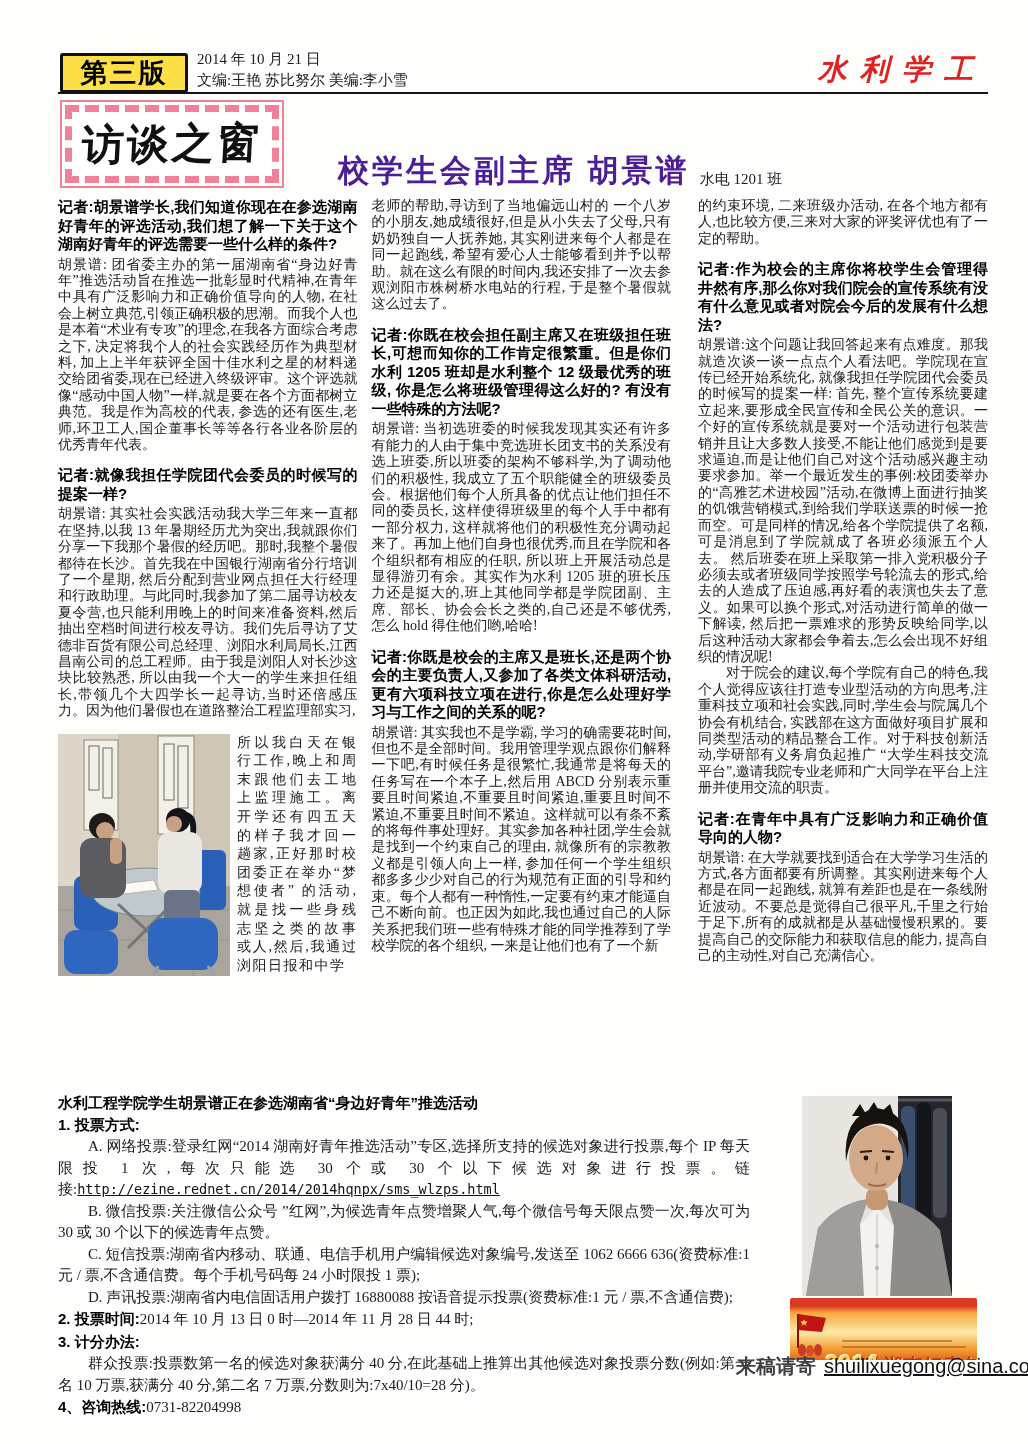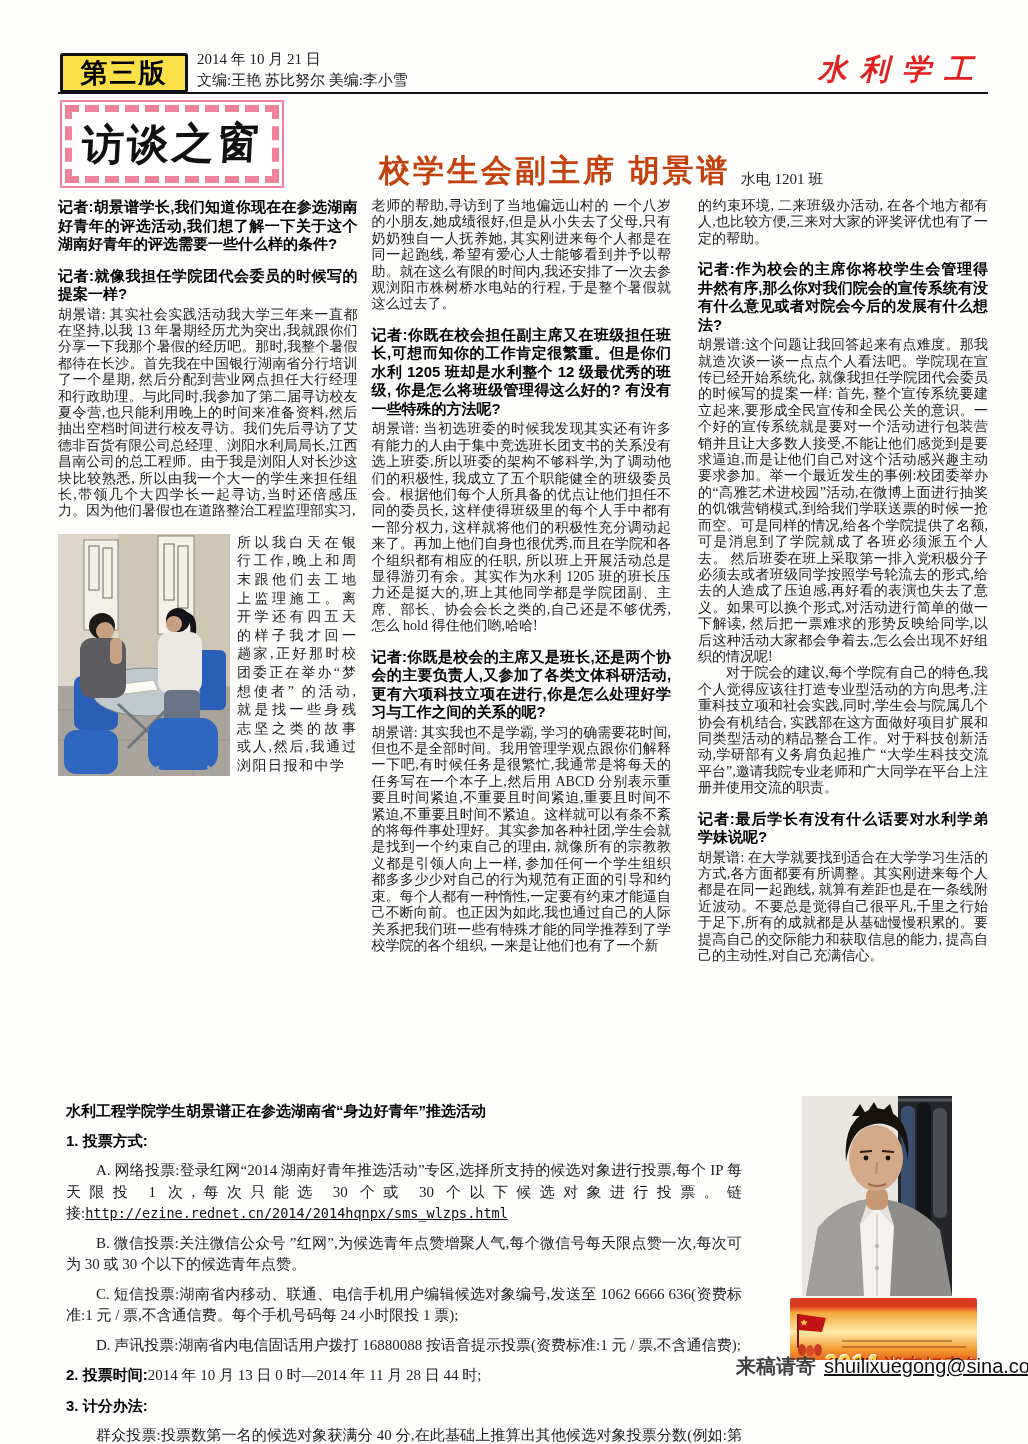--- a/index.html
+++ b/index.html
@@ -37,21 +37,21 @@
   }
   .badge-text{
     font-size:42px; font-weight:bold; letter-spacing:3px; color:#101010;
     transform:skewX(-4deg) rotate(-1deg);
     font-family:"DejaVu Serif","Liberation Serif",serif;
   }
   
   .headline{ position:absolute; left:338px; top:150px; display:flex; align-items:flex-end; gap:10px; }
   .headline-main{
     font-family:"Liberation Sans","DejaVu Sans",sans-serif;
-    font-weight:bold; font-size:31px; letter-spacing:3px; color:#c2410c;margin-left:41px;
+    font-weight:bold; font-size:31px; letter-spacing:3px; color:#4c1d95;
   }
   .headline-sub{ font-size:15px; padding-bottom:3px; }
   
   .article{ position:absolute; left:58px; top:198px; width:930px; display:flex;gap:9px; }
   .col{ text-align:justify; }
   .col1{ width:310px; margin-right:5px; }
   .col2{ width:310px; margin-right:5px; }
   .col3{ width:300px;margin-left:13px; }
   p.q{
     font-family:"Liberation Sans","DejaVu Sans",sans-serif;
@@ -66,21 +66,21 @@
   p.wrap-text{
     font-size:14px; line-height:18.6px; margin:0; text-align:justify;
     letter-spacing:1.5px;
   }
   
   .notice{ position:absolute; left:58px; top:1092px; width:692px; }
   .notice-heading{
     font-family:"Liberation Sans","DejaVu Sans",sans-serif;
     font-weight:bold; font-size:17px; margin:0 0 4px 0; color:#000;
   }
-  .notice p{ font-size:15px; line-height:21.5px; margin:8px; text-align:justify; }
+  .notice p{ font-size:15px; line-height:21.5px; margin:0; text-align:justify; }
   .notice .lbl{
     font-family:"Liberation Sans","DejaVu Sans",sans-serif;
     font-weight:bold; color:#000;
   }
   .notice .ind{ text-indent:2em; }
   .mono-link{
     font-family:"DejaVu Sans Mono","Liberation Mono",monospace;
     font-size:13.5px; color:#111; text-decoration:underline;
   }
   
@@ -138,20 +138,21 @@
 
 <div class="headline">
   <span class="headline-main">校学生会副主席 胡景谱</span>
   <span class="headline-sub">水电 1201 班</span>
 </div>
 
 <div class="article">
 
   <div class="col col1">
     <p class="q first">记者:胡景谱学长,我们知道你现在在参选湖南好青年的评选活动,我们想了解一下关于这个湖南好青年的评选需要一些什么样的条件?</p>
+    <p class="a">胡景谱: 团省委主办的第一届湖南省“身边好青年”推选活动旨在推选一批彰显时代精神,在青年中具有广泛影响力和正确价值导向的人物, 在社会上树立典范,引领正确积极的思潮。而我个人也是本着“术业有专攻”的理念,在我各方面综合考虑之下, 决定将我个人的社会实践经历作为典型材料, 加上上半年获评全国十佳水利之星的材料递交给团省委,现在已经进入终级评审。这个评选就像“感动中国人物”一样,就是要在各个方面都树立典范。我是作为高校的代表, 参选的还有医生,老师,环卫工人,国企董事长等等各行各业各阶层的优秀青年代表。</p>
     <p class="q">记者:就像我担任学院团代会委员的时候写的提案一样?</p>
     <p class="a">胡景谱: 其实社会实践活动我大学三年来一直都在坚持,以我 13 年暑期经历尤为突出,我就跟你们分享一下我那个暑假的经历吧。那时,我整个暑假都待在长沙。首先我在中国银行湖南省分行培训了一个星期, 然后分配到营业网点担任大行经理和行政助理。与此同时,我参加了第二届寻访校友夏令营,也只能利用晚上的时间来准备资料,然后抽出空档时间进行校友寻访。我们先后寻访了艾德非百货有限公司总经理、浏阳水利局局长,江西昌南公司的总工程师。由于我是浏阳人对长沙这块比较熟悉, 所以由我一个大一的学生来担任组长,带领几个大四学长一起寻访,当时还倍感压力。因为他们暑假也在道路整治工程监理部实习,</p>
     <div class="photo-row">
       <svg class="interview-photo" width="172" height="242" viewBox="0 0 172 242">
         <rect width="172" height="242" fill="#cfc6b5"></rect>
         <rect width="60" height="160" fill="#ded7c9"></rect>
         <rect y="152" width="172" height="90" fill="#a9a59d"></rect>
         <line x1="0" y1="176" x2="172" y2="176" stroke="#97938b" stroke-width="1"></line>
         <line x1="0" y1="206" x2="172" y2="206" stroke="#97938b" stroke-width="1"></line>
         <line x1="58" y1="152" x2="44" y2="242" stroke="#97938b" stroke-width="1"></line>
@@ -198,21 +199,21 @@
     <p class="a">胡景谱: 当初选班委的时候我发现其实还有许多有能力的人由于集中竞选班长团支书的关系没有选上班委,所以班委的架构不够科学,为了调动他们的积极性, 我成立了五个职能健全的班级委员会。根据他们每个人所具备的优点让他们担任不同的委员长, 这样使得班级里的每个人手中都有一部分权力, 这样就将他们的积极性充分调动起来了。再加上他们自身也很优秀,而且在学院和各个组织都有相应的任职, 所以班上开展活动总是显得游刃有余。其实作为水利 1205 班的班长压力还是挺大的,班上其他同学都是学院团副、主席、部长、协会会长之类的,自己还是不够优秀,怎么 hold 得住他们哟,哈哈!</p>
     <p class="q">记者:你既是校会的主席又是班长,还是两个协会的主要负责人,又参加了各类文体科研活动,更有六项科技立项在进行,你是怎么处理好学习与工作之间的关系的呢?</p>
     <p class="a">胡景谱: 其实我也不是学霸, 学习的确需要花时间,但也不是全部时间。我用管理学观点跟你们解释一下吧,有时候任务是很繁忙,我通常是将每天的任务写在一个本子上,然后用 ABCD 分别表示重要且时间紧迫,不重要且时间紧迫,重要且时间不紧迫,不重要且时间不紧迫。这样就可以有条不紊的将每件事处理好。其实参加各种社团,学生会就是找到一个约束自己的理由, 就像所有的宗教教义都是引领人向上一样, 参加任何一个学生组织都多多少少对自己的行为规范有正面的引导和约束。每个人都有一种惰性,一定要有约束才能逼自己不断向前。也正因为如此,我也通过自己的人际关系把我们班一些有特殊才能的同学推荐到了学校学院的各个组织, 一来是让他们也有了一个新</p>
   </div>
 
   <div class="col col3">
     <p class="a">的约束环境, 二来班级办活动, 在各个地方都有人,也比较方便,三来对大家的评奖评优也有了一定的帮助。</p>
     <p class="q">记者:作为校会的主席你将校学生会管理得井然有序,那么你对我们院会的宣传系统有没有什么意见或者对院会今后的发展有什么想法?</p>
     <p class="a">胡景谱:这个问题让我回答起来有点难度。那我就造次谈一谈一点点个人看法吧。学院现在宣传已经开始系统化, 就像我担任学院团代会委员的时候写的提案一样: 首先, 整个宣传系统要建立起来,要形成全民宣传和全民公关的意识。一个好的宣传系统就是要对一个活动进行包装营销并且让大多数人接受,不能让他们感觉到是要求逼迫,而是让他们自己对这个活动感兴趣主动要求参加。举一个最近发生的事例:校团委举办的“高雅艺术进校园”活动,在微博上面进行抽奖的饥饿营销模式,到给我们学联送票的时候一抢而空。可是同样的情况,给各个学院提供了名额,可是消息到了学院就成了各班必须派五个人去。 然后班委在班上采取第一排入党积极分子必须去或者班级同学按照学号轮流去的形式,给去的人造成了压迫感,再好看的表演也失去了意义。如果可以换个形式,对活动进行简单的做一下解读, 然后把一票难求的形势反映给同学,以后这种活动大家都会争着去,怎么会出现不好组织的情况呢!</p>
     <p class="a indent">对于院会的建议,每个学院有自己的特色,我个人觉得应该往打造专业型活动的方向思考,注重科技立项和社会实践,同时,学生会与院属几个协会有机结合, 实践部在这方面做好项目扩展和同类型活动的精品整合工作。对于科技创新活动,学研部有义务肩负起推广 “大学生科技交流平台”,邀请我院专业老师和广大同学在平台上注册并使用交流的职责。</p>
-    <p class="q">记者:最后学长有没有什么话要对水利学弟学妹说呢?</p>
+    <p class="q">记者:在青年中具有广泛影响力和正确价值导向的人物?</p>
     <p class="a">胡景谱: 在大学就要找到适合在大学学习生活的方式,各方面都要有所调整。其实刚进来每个人都是在同一起跑线, 就算有差距也是在一条线附近波动。不要总是觉得自己很平凡,千里之行始于足下,所有的成就都是从基础慢慢积累的。要提高自己的交际能力和获取信息的能力, 提高自己的主动性,对自己充满信心。</p>
   </div>
 
 </div>
 
 <div class="notice">
   <p class="notice-heading">水利工程学院学生胡景谱正在参选湖南省“身边好青年”推选活动</p>
   <p><span class="lbl">1. 投票方式:</span></p>
   <p class="ind"><span>A. 网络投票:登录红网“2014 湖南好青年推选活动”专区,选择所支持的候选对象进行投票,每个 IP 每天限投 1 次,每次只能选 30 个或 30 个以下候选对象进行投票。链接:</span><a class="mono-link">http://ezine.rednet.cn/2014/2014hqnpx/sms_wlzps.html</a></p>
   <p class="ind">B. 微信投票:关注微信公众号 ”红网”,为候选青年点赞增聚人气,每个微信号每天限点赞一次,每次可为 30 或 30 个以下的候选青年点赞。</p>

